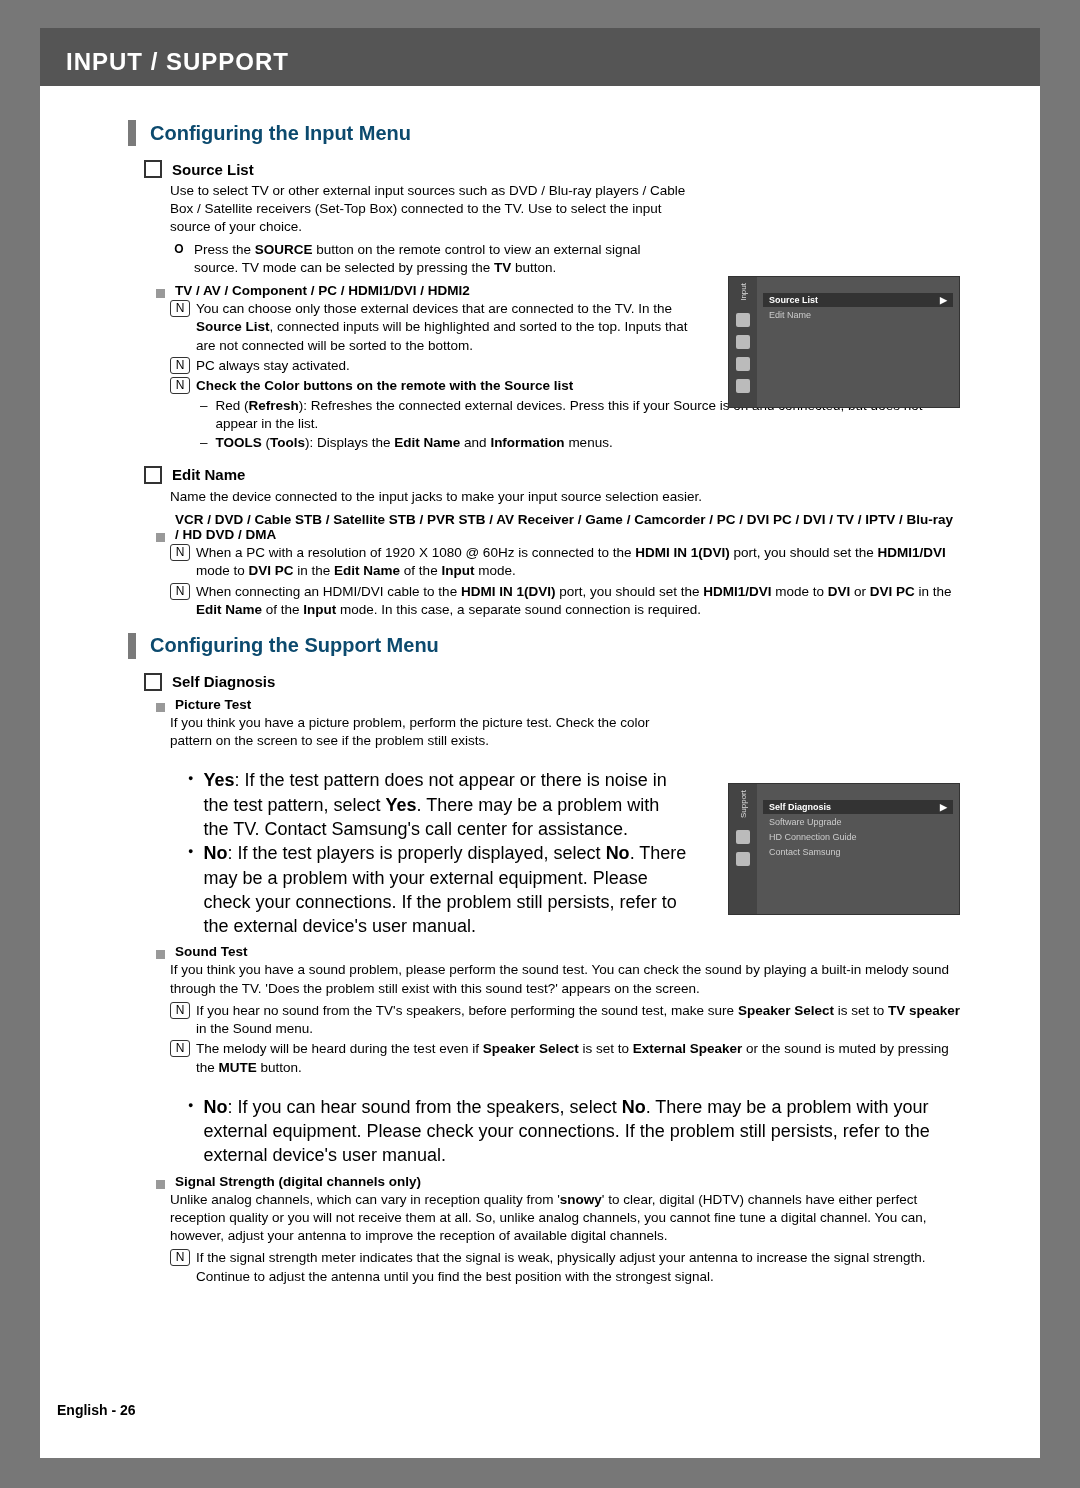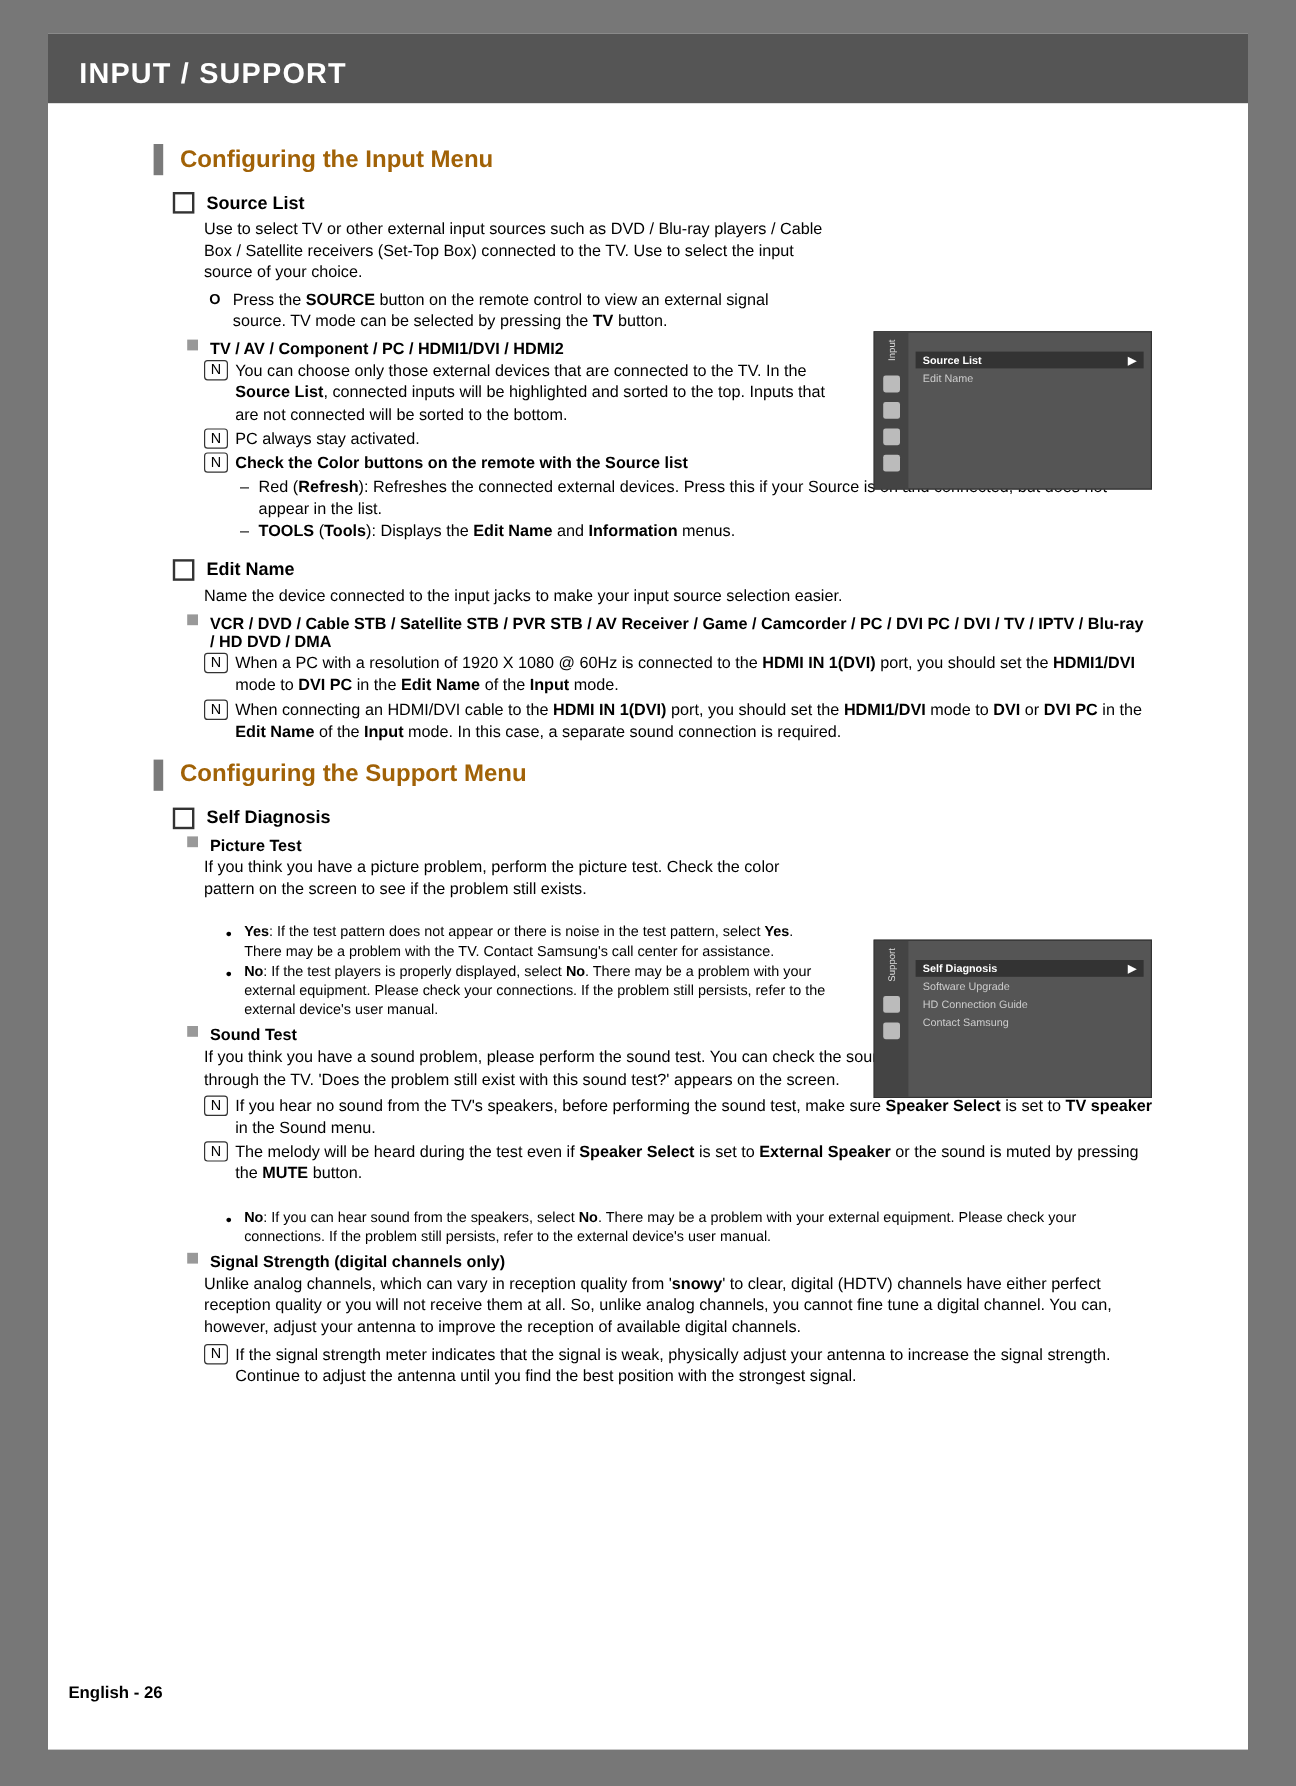--- a/index.html
+++ b/index.html
@@ -38,21 +38,21 @@
   }
   .section-mark {
     width: 8px;
     height: 26px;
     background: #7a7a7a;
     margin-right: 14px;
   }
   .section-title {
     font-size: 20px;
     font-weight: bold;
-    color: #a16207;
+    color: #0c4a6e;
   }
   .sub-head {
     display: flex;
     align-items: center;
     font-weight: bold;
     font-size: 15px;
     margin: 14px 0 4px 16px;
   }
   .sub-head .cb {
     width: 14px; height: 14px; border:2px solid #333; margin-right:10px;
@@ -60,21 +60,21 @@
   .para {
     margin: 2px 0 4px 42px;
     font-size: 13.5px;
     line-height: 1.35;
   }
   .mini-head {
     font-weight: bold;
     font-size: 13.5px;
     margin: 6px 0 2px 28px;
     display:flex;
-    align-items:flex-start;
+    align-items:flex-end;
   }
   .sq-bullet {
     width:9px; height:9px; background:#999; margin-right:10px; flex:0 0 auto;
   }
   .note {
     display:flex;
     margin: 2px 0 2px 42px;
     font-size:13.5px;
     line-height:1.35;
   }
@@ -84,21 +84,21 @@
   }
   .note-icon { border:1px solid #333; border-radius:3px; height:15px; line-height:15px; }
   .rem-icon { font-weight:bold; }
   .indent-list {
     margin: 2px 0 2px 72px;
     font-size:13.5px;
     line-height:1.35;
   }
   .indent-list .dash { display:flex; }
   .indent-list .dash::before { content:"–"; margin-right:8px; }
-  .dot-list { margin:18px 0 2px 60px; font-size:12px; line-height:1.35;}
+  .dot-list { margin:18px 0 2px 60px; font-size:18px; line-height:1.35;}
   .dot-list .di { display:flex; }
   .dot-list .di::before { content:"●"; font-size:9px; margin:4px 10px 0 0;}
   .tv-window {
     position:absolute;
     right:80px;
     width:230px;
     height:130px;
     background:#555;
     border:1px solid #333;
     font-size:10px;

